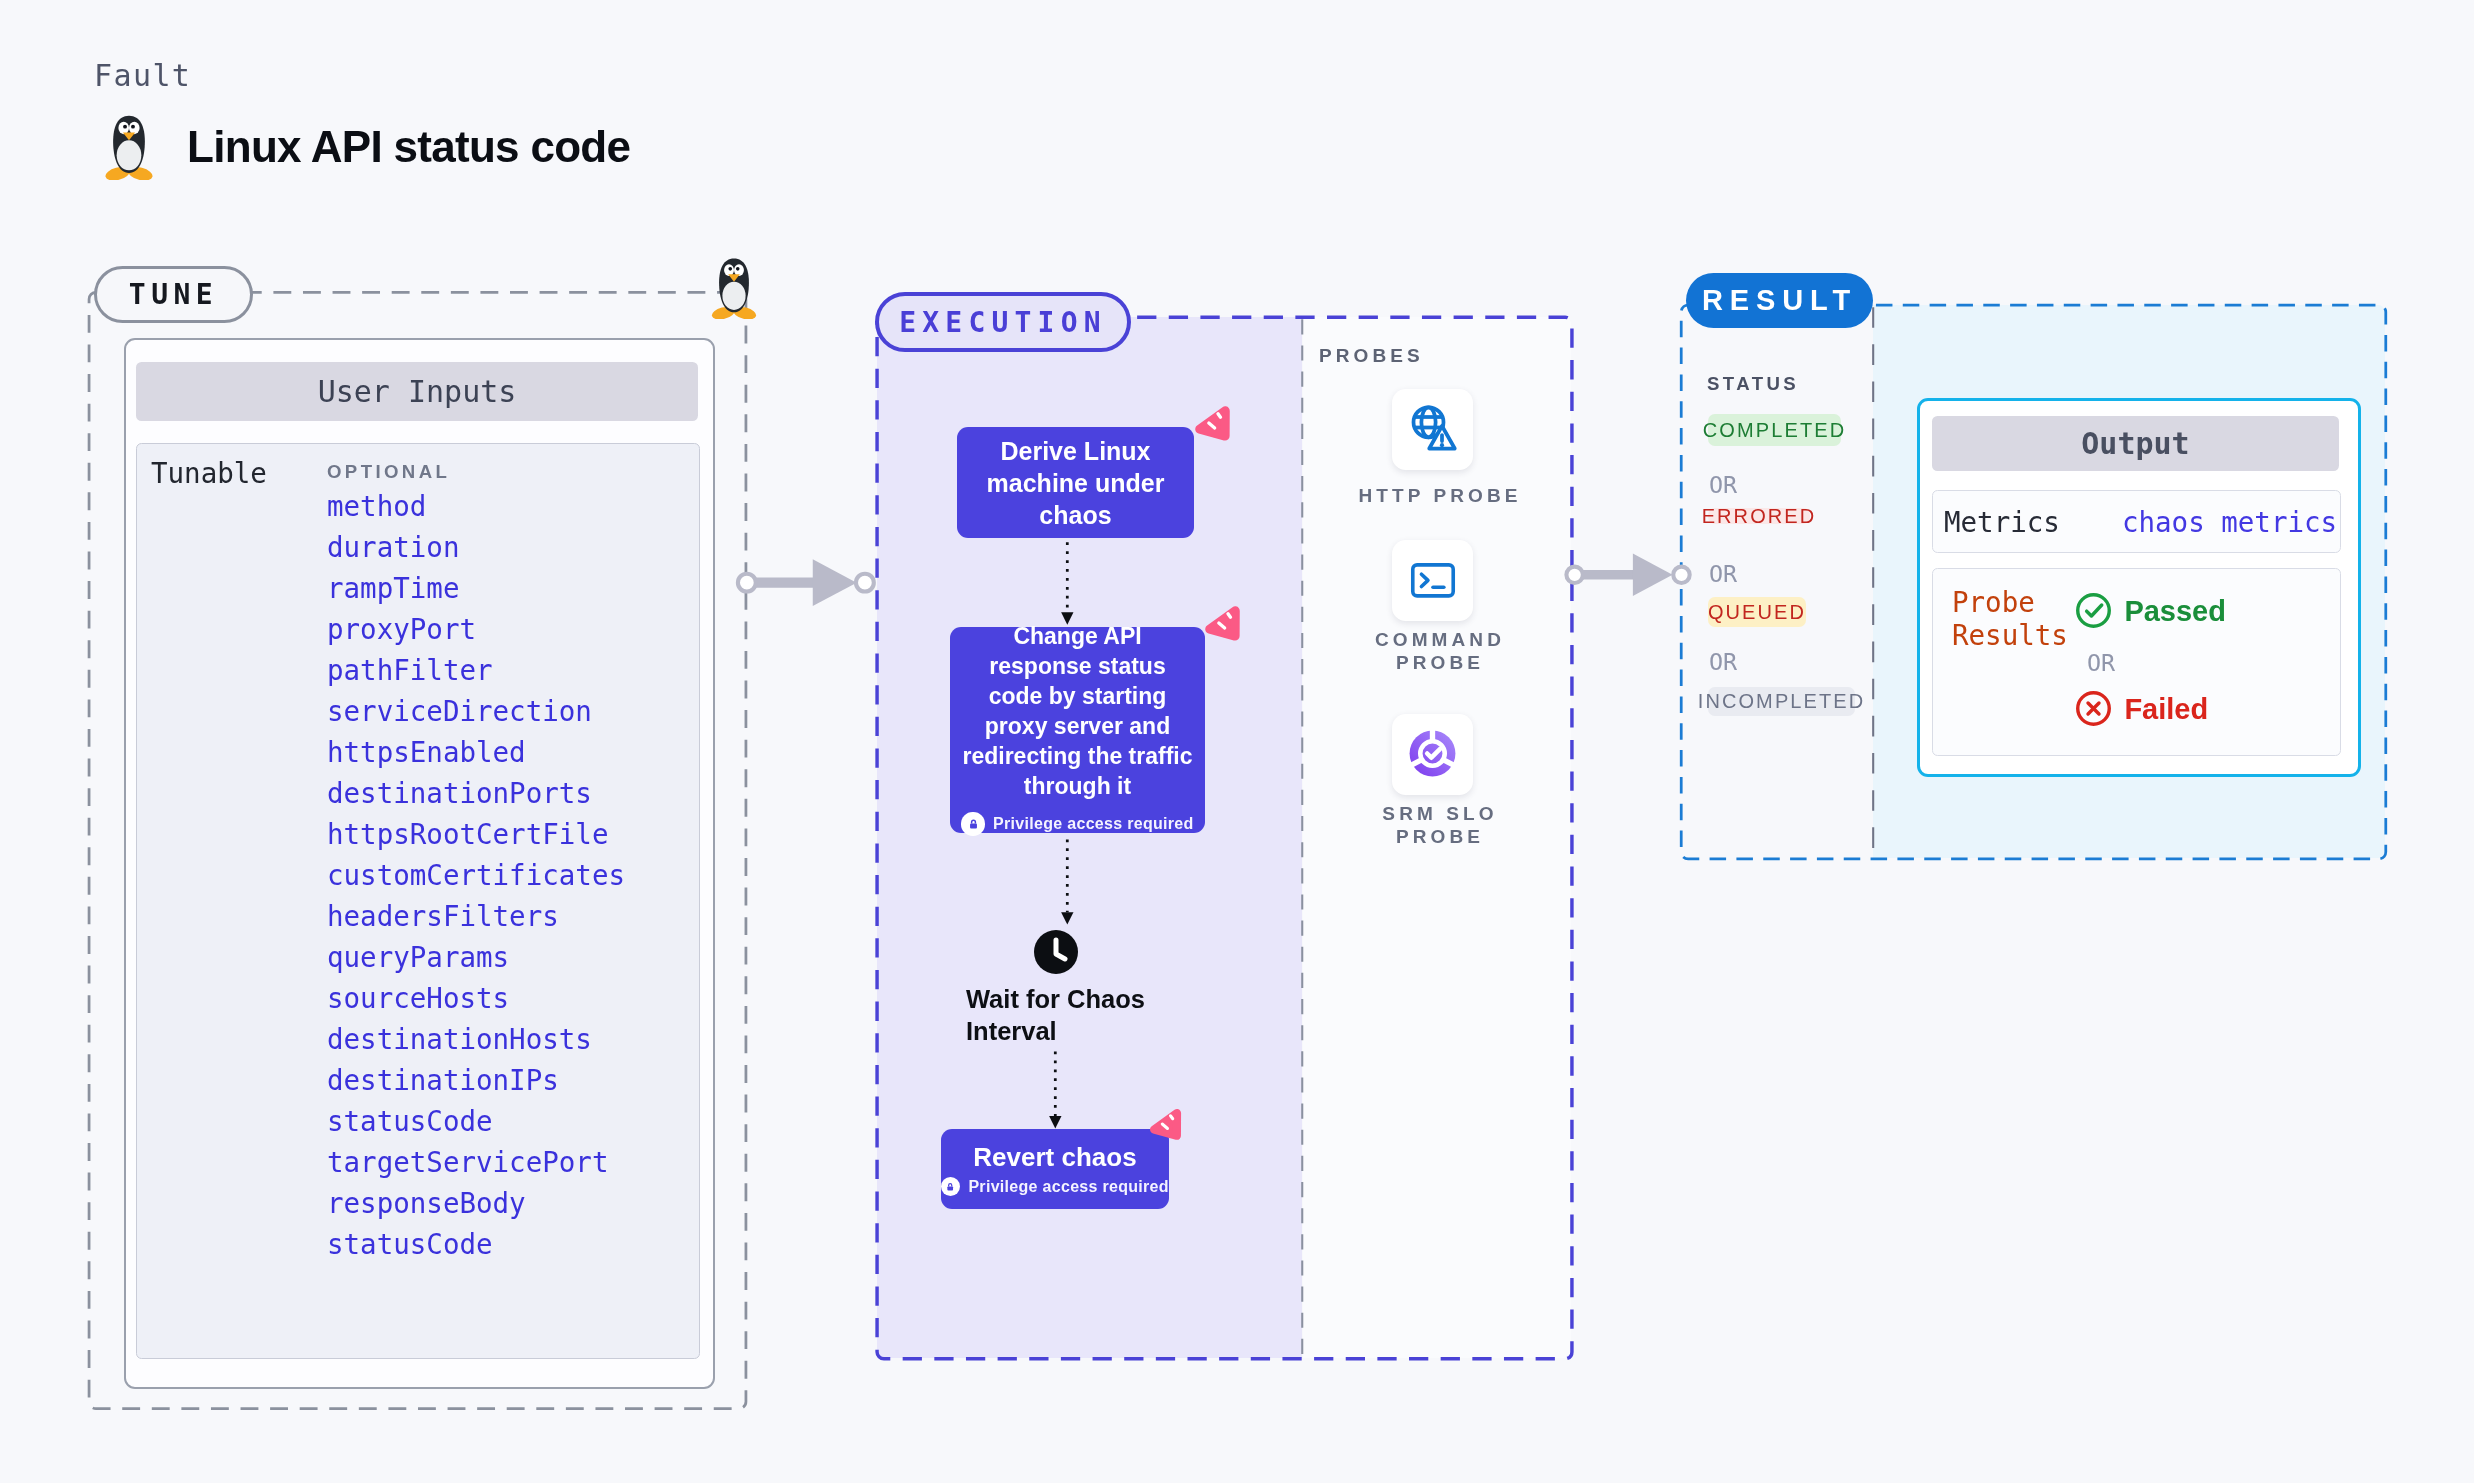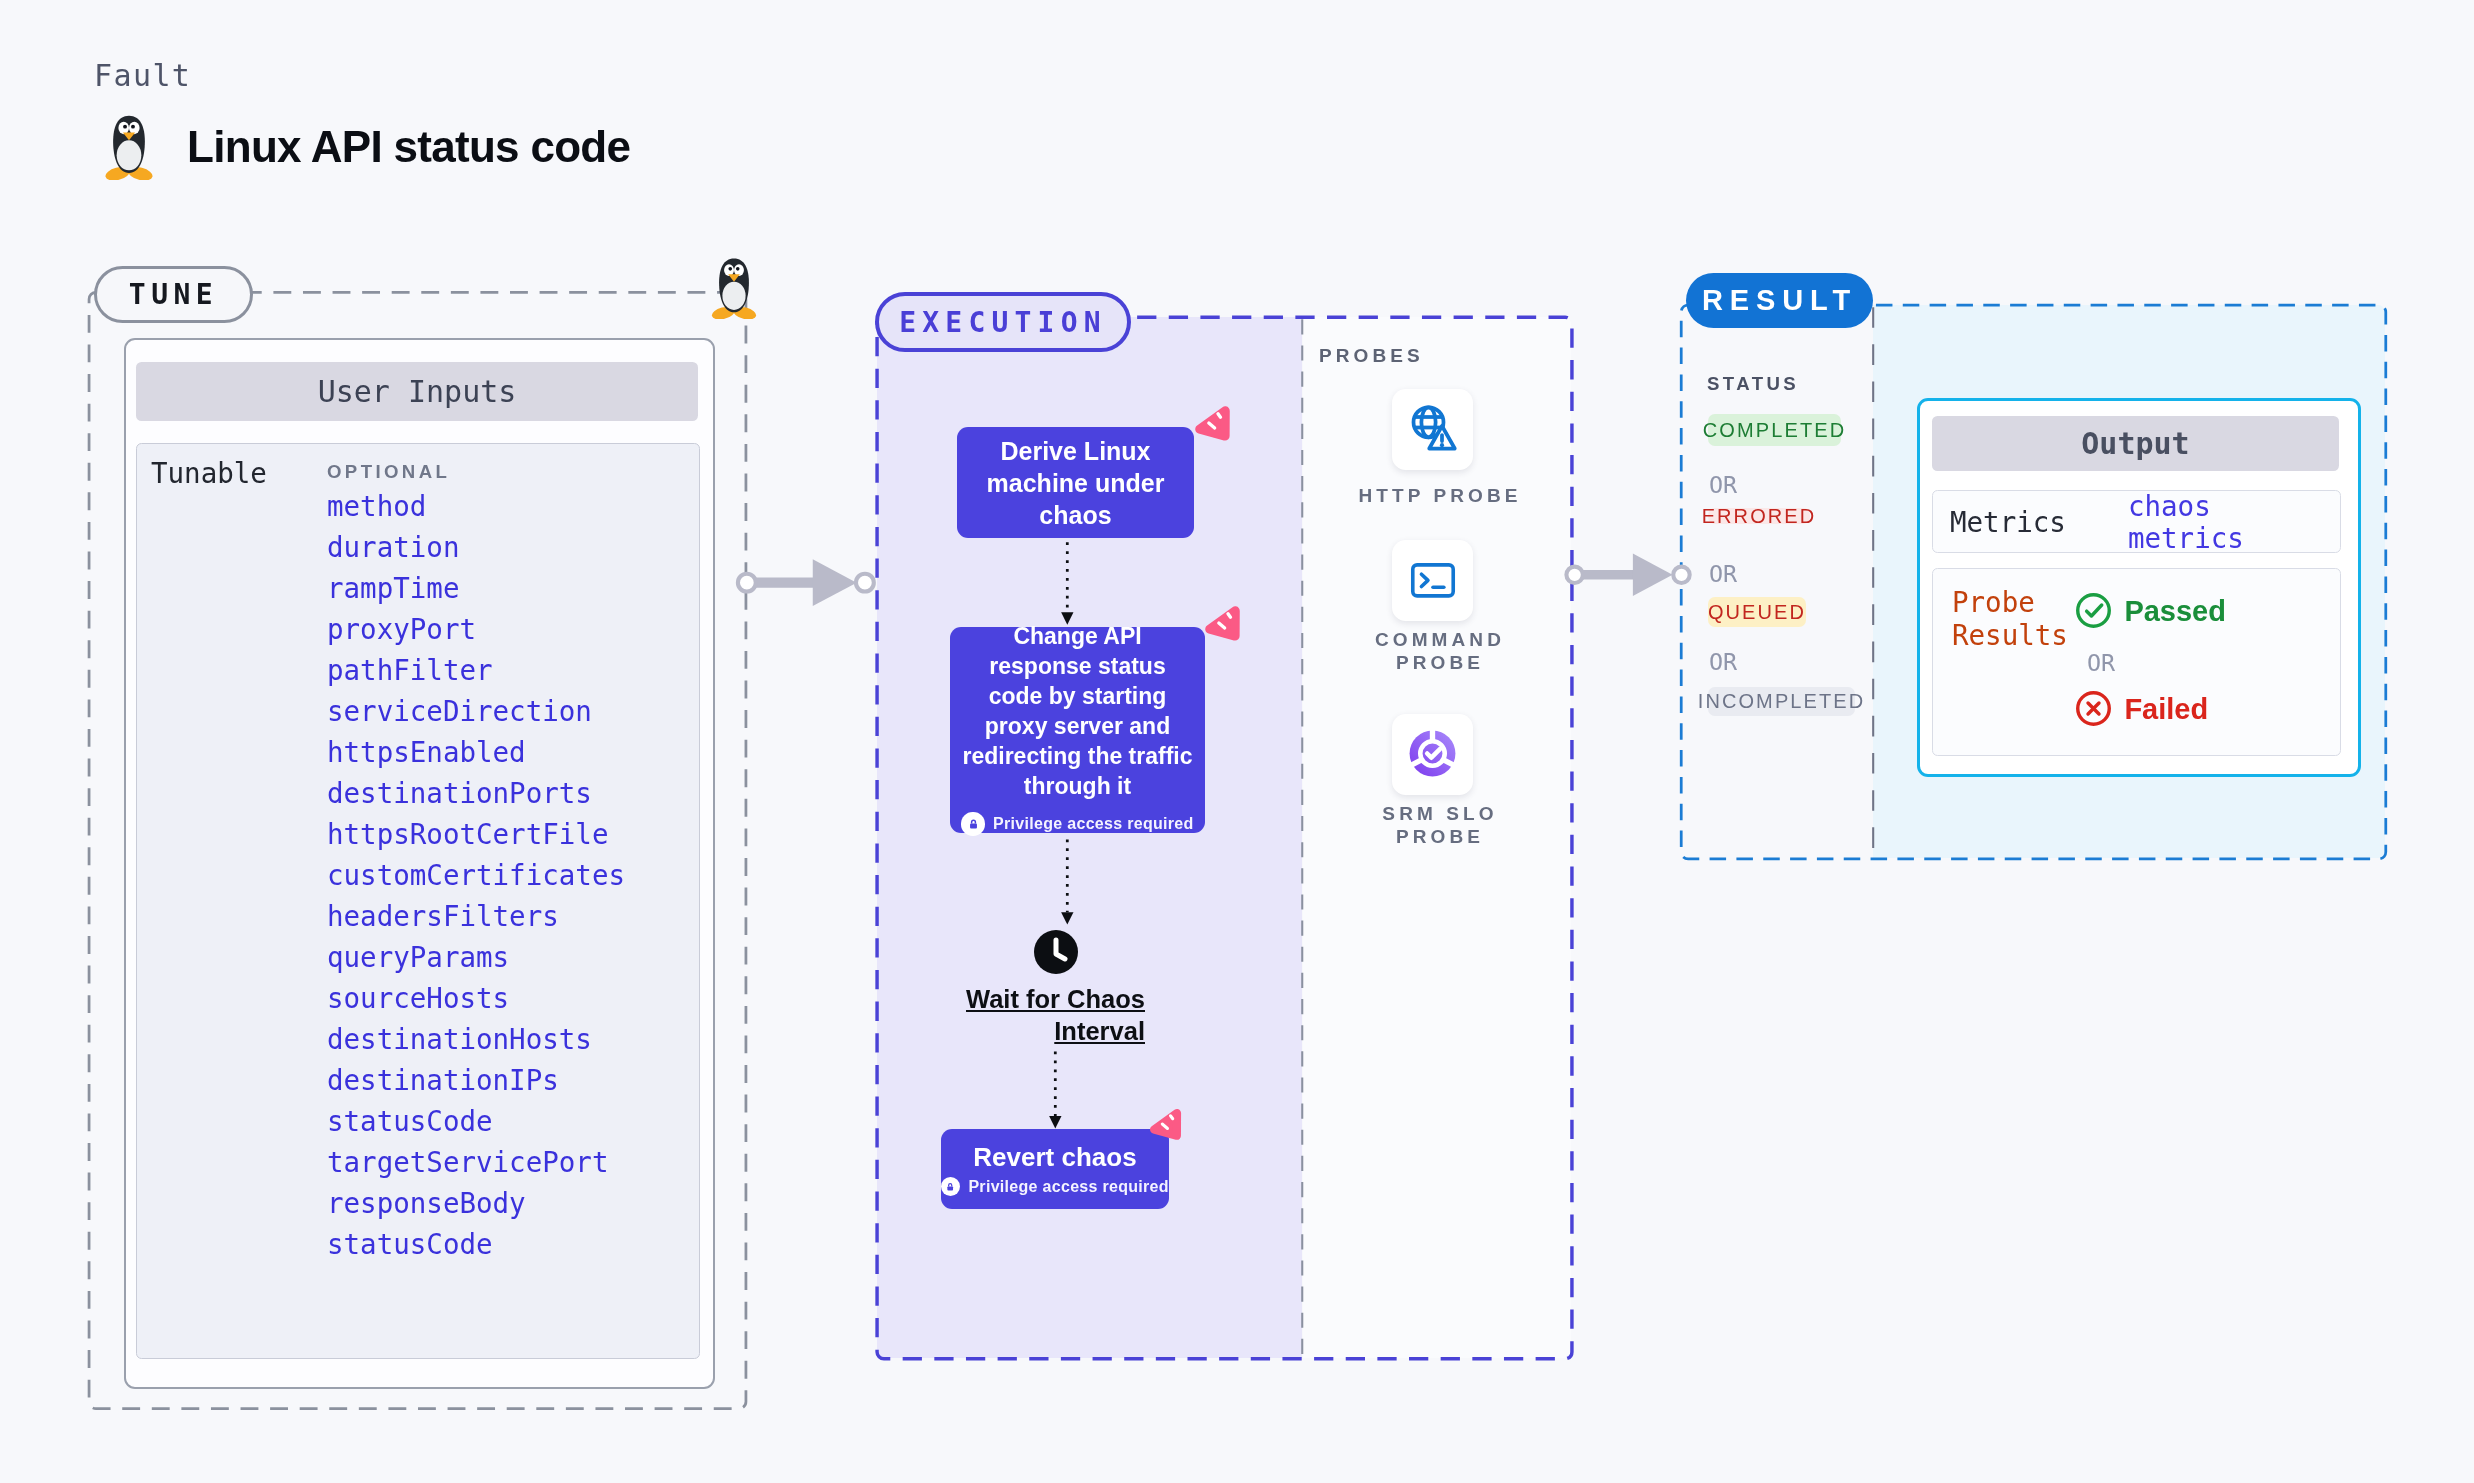--- a/index.html
+++ b/index.html
@@ -44,21 +44,21 @@
   .step-box{background:#4b42de;border-radius:11px;z-index:4;display:flex;flex-direction:column;
             align-items:center;justify-content:center;color:#fff;text-align:center;}
   .step-derive{left:957px;top:427px;width:237px;height:111px;font-size:25px;font-weight:bold;line-height:32px;}
   .step-change{left:950px;top:627px;width:255px;height:206px;font-size:23px;font-weight:bold;line-height:30px;padding:0 11px;box-sizing:border-box;}
   .step-revert{left:941px;top:1129px;width:228px;height:80px;}
   .step-revert .rv-title{font-size:26px;font-weight:bold;line-height:30px;}
   .lock-row{display:flex;align-items:center;gap:8.3px;margin-top:8.3px;}
   .lock-badge{width:23.4px;height:23.4px;border-radius:50%;background:#ffffff;display:flex;align-items:center;justify-content:center;}
   .lock-note{font-size:16px;font-weight:bold;color:#f4f3ff;letter-spacing:0.3px;}
   .chaos-badge{width:40px;height:40px;z-index:5;}
-  .wait-label{left:966px;top:983px;width:179px;text-align:right;font-size:25.5px;font-weight:bold;line-height:32px;color:#0d0f14;z-index:4;text-decoration:underline;}
+  .wait-label{left:966px;top:983px;width:179px;text-align:left;font-size:25.5px;font-weight:bold;line-height:32px;color:#0d0f14;z-index:4;}
   .clock-wrap{left:1032px;top:928px;width:48px;height:48px;z-index:4;}
 
   
   .probes-label{left:1319px;top:345px;font-size:19px;font-weight:bold;letter-spacing:4.1px;color:#5d6374;z-index:4;}
   .probe-card{width:81px;height:81px;background:#ffffff;border-radius:13.8px;z-index:4;
               box-shadow:0 2.8px 6.9px rgba(40,44,70,0.10);display:flex;align-items:center;justify-content:center;}
   .probe-label{width:220px;text-align:center;font-size:19px;font-weight:bold;letter-spacing:4.1px;color:#666d80;
                line-height:23px;white-space:pre-line;z-index:4;}
 
   
@@ -70,21 +70,21 @@
   .badge-queued{left:1708px;top:597px;width:98px;height:30px;background:#fdf0c5;color:#c2261f;}
   .badge-incompleted{left:1708px;top:687px;width:147px;height:29px;background:#e9ebf1;color:#6d7488;}
   .or-text{font-size:23.4px;color:#9096ab;z-index:4;}
 
   
   .output-box{left:1917px;top:398px;width:438px;height:373px;background:#ffffff;border:3.4px solid #14b2ea;border-radius:11px;z-index:4;}
   .output-header{left:1932px;top:416px;width:407px;height:55px;background:#d9d8e2;border-radius:5.5px;z-index:5;
                  display:flex;align-items:center;justify-content:center;font-size:30px;font-weight:bold;color:#494f61;}
   .metrics-row{left:1932px;top:490px;width:407px;height:61px;background:#fbfcfe;border:1.4px solid #d9dce6;border-radius:5.5px;z-index:5;
                display:flex;align-items:center;}
-  .metrics-label{margin-left:17px;font-size:27.5px;color:#272b36;}
+  .metrics-label{margin-left:11px;font-size:27.5px;color:#272b36;}
   .metrics-value{margin-left:62px;font-size:27.5px;color:#4338e2;}
   .proberes-row{left:1932px;top:568px;width:407px;height:186px;background:#fbfcfe;border:1.4px solid #d9dce6;border-radius:5.5px;z-index:5;}
   .proberes-label{position:absolute;left:19px;top:16.5px;width:124px;font-size:27.5px;line-height:33px;color:#c2410c;}
   .pr-item{position:absolute;display:flex;align-items:center;gap:12.4px;}
   .pr-passed{left:142px;top:23.4px;}
   .pr-failed{left:142px;top:121px;}
   .pr-or{position:absolute;left:154px;top:80px;}
   .passed-text{font-size:29px;font-weight:bold;color:#1a8e3a;}
   .failed-text{font-size:29px;font-weight:bold;color:#da251c;}
 

